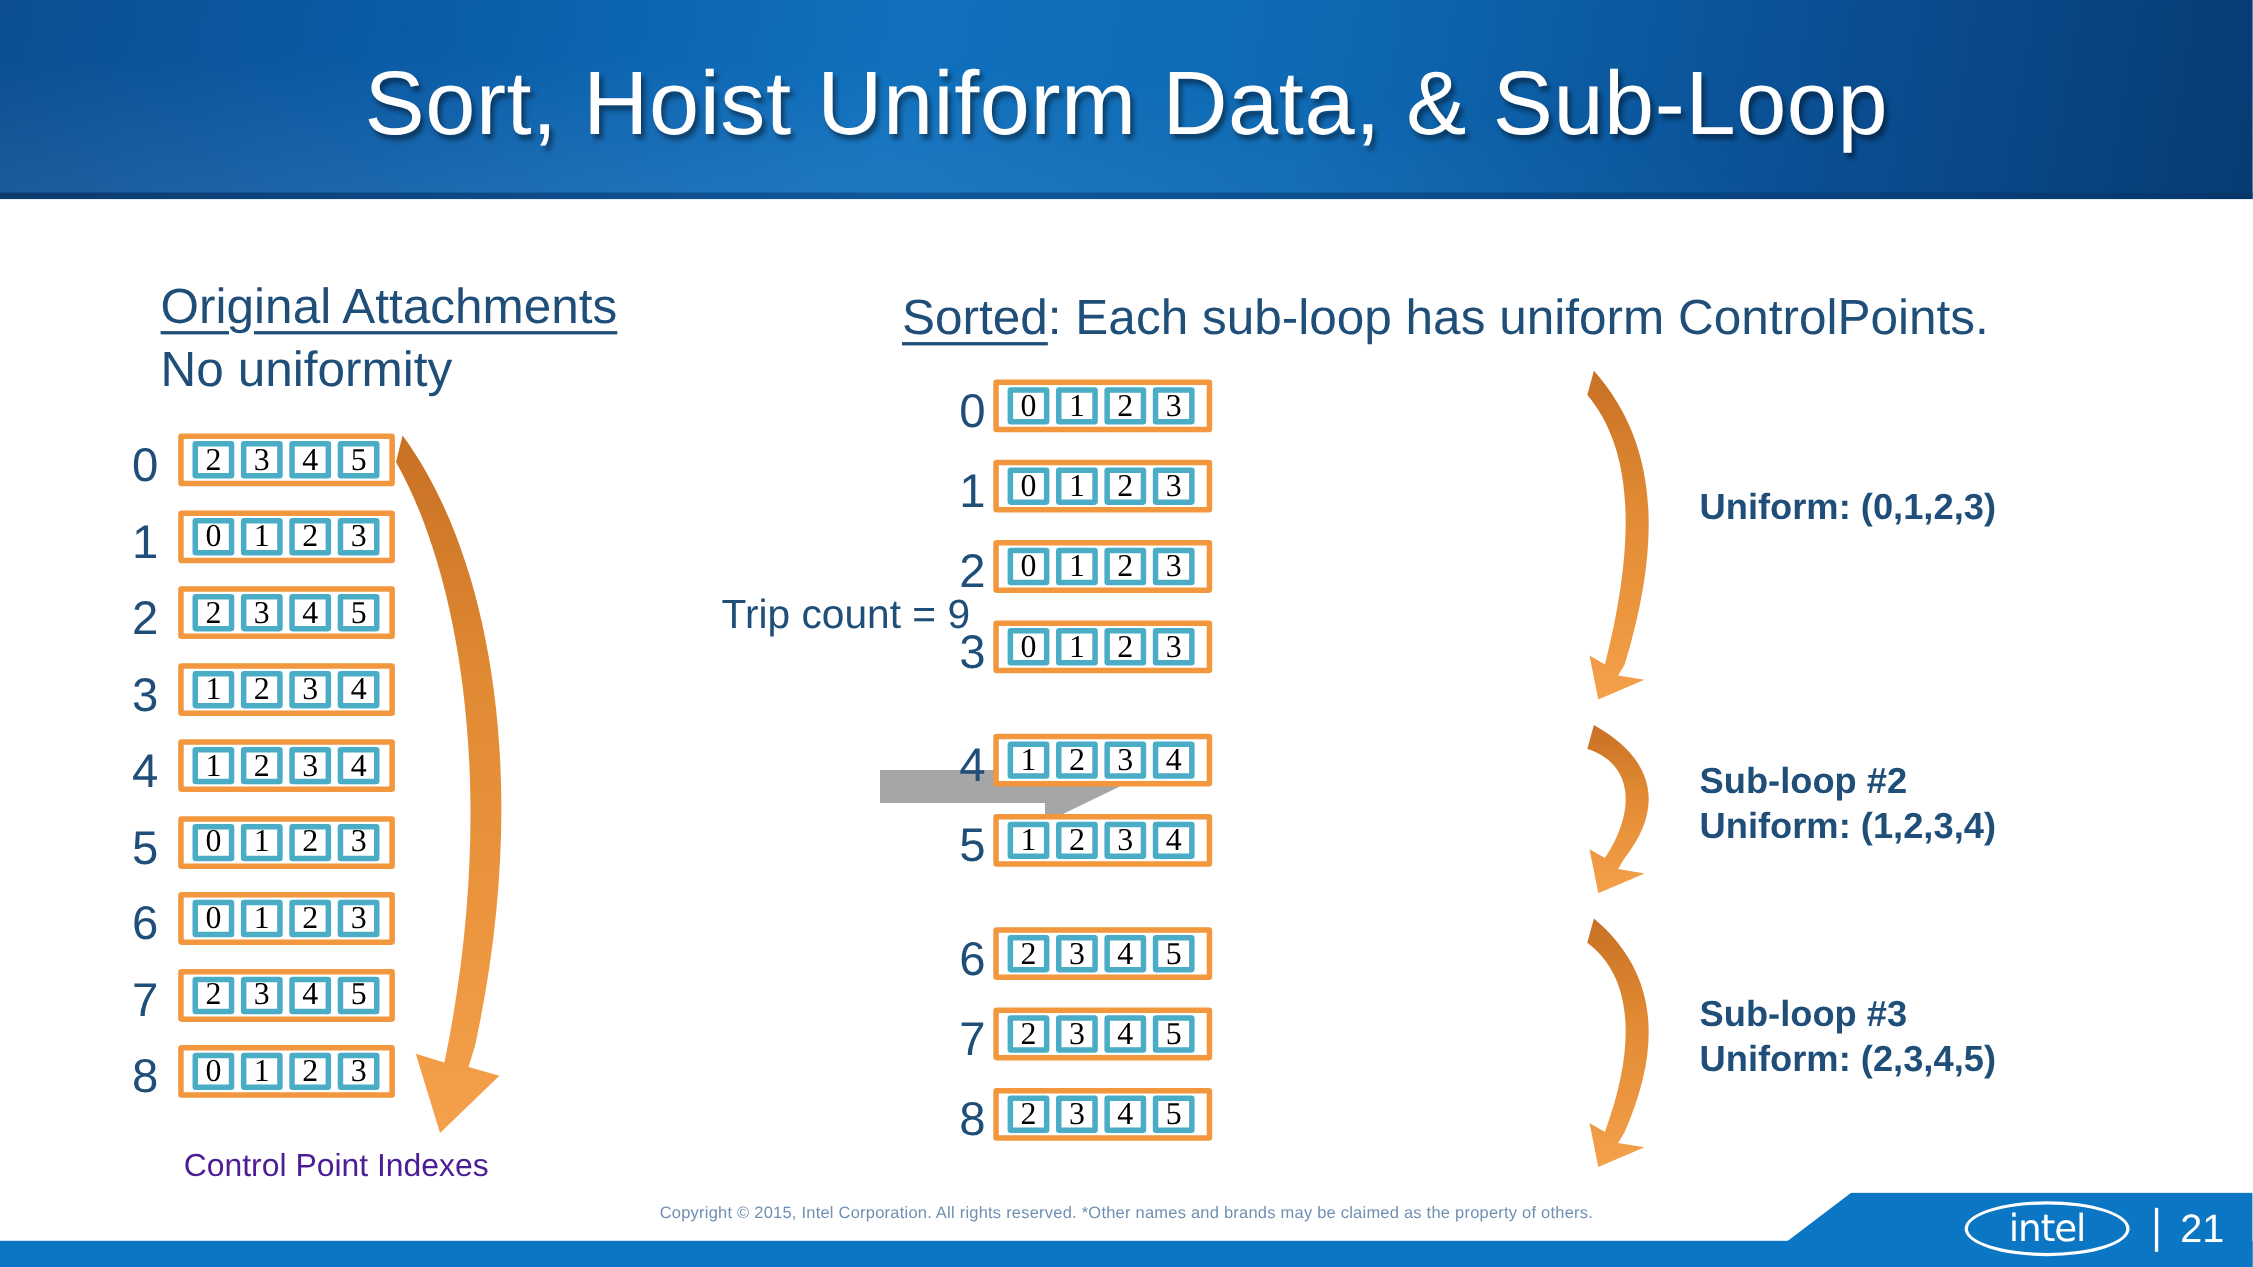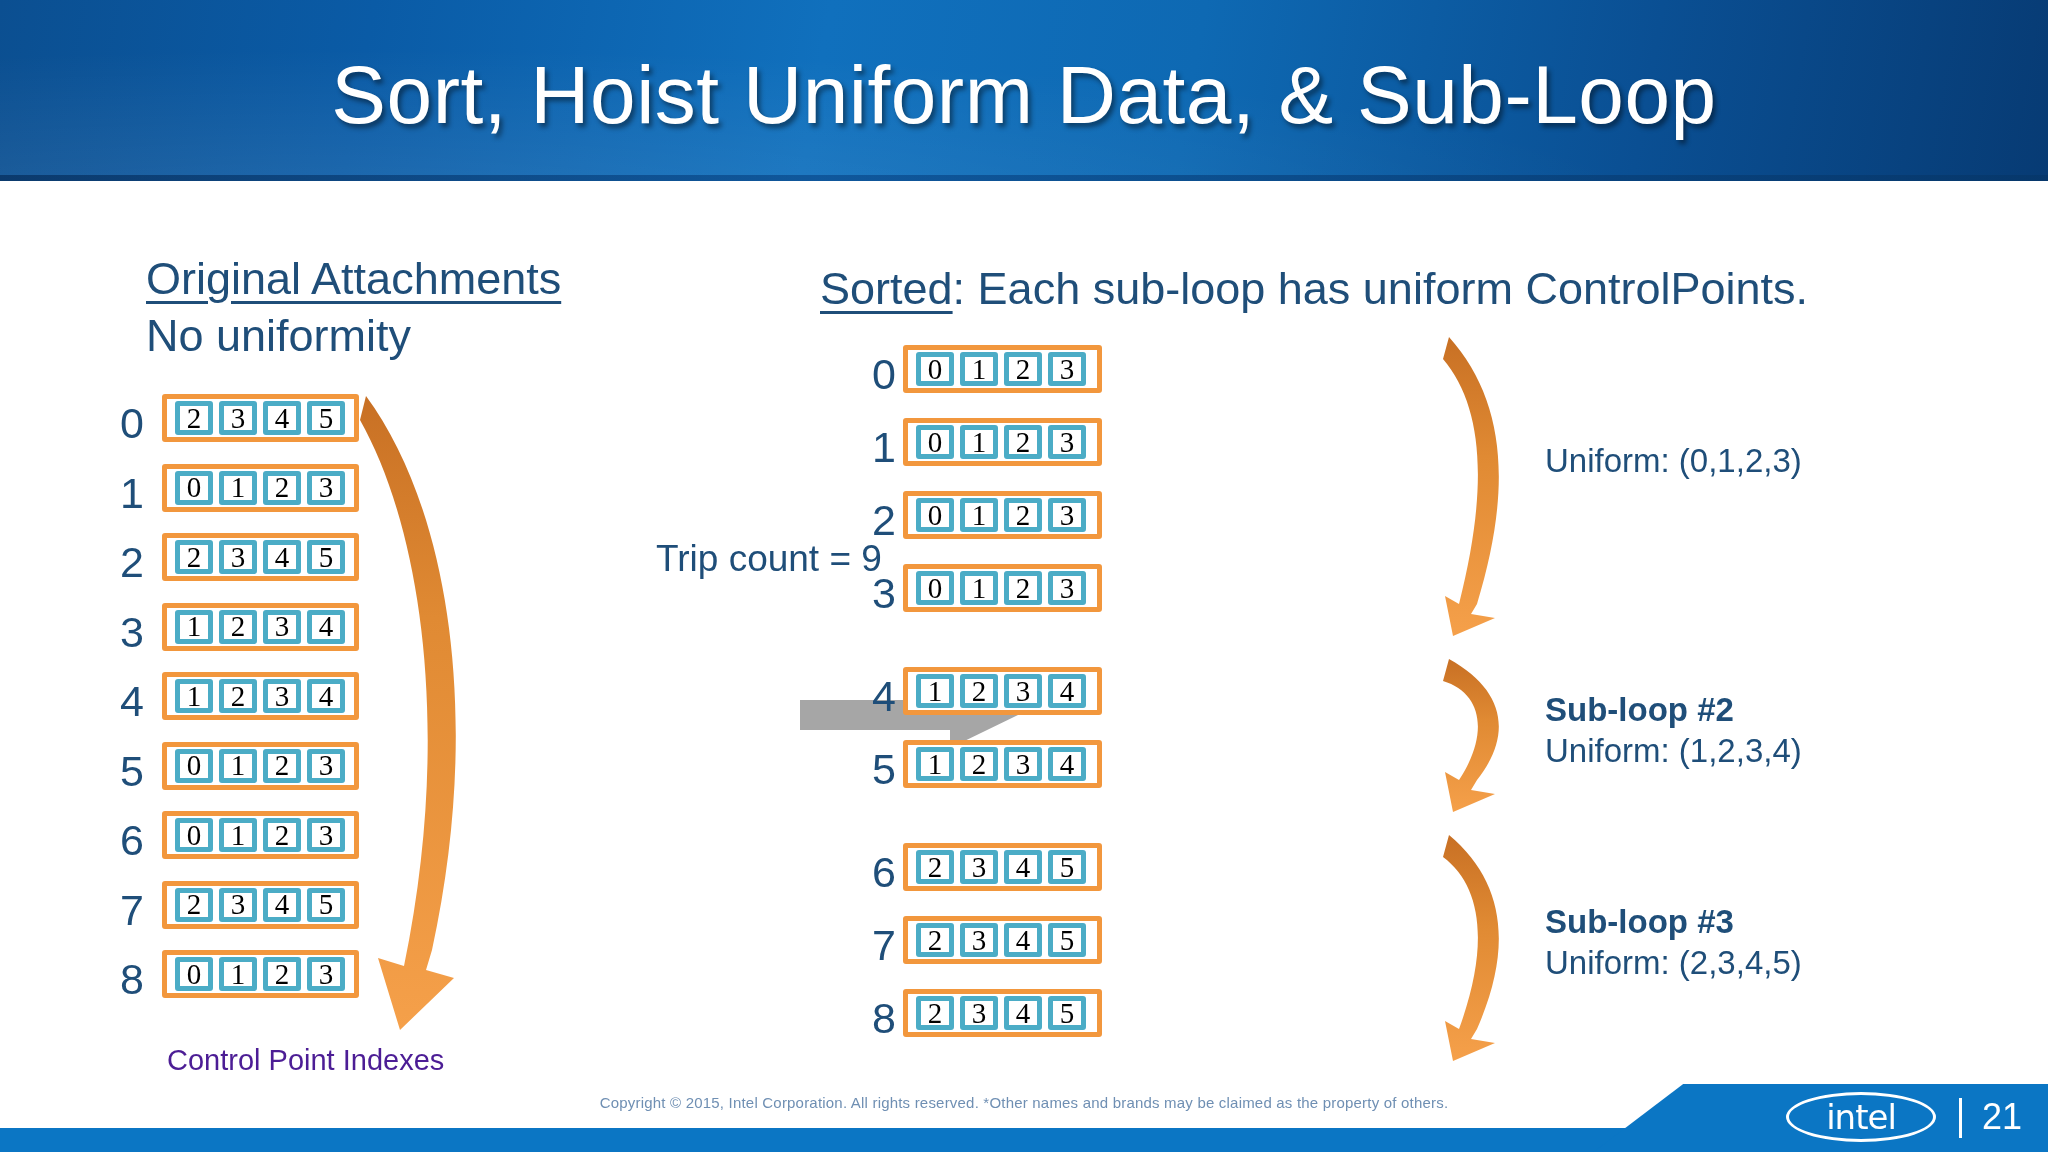--- a/index.html
+++ b/index.html
@@ -132,21 +132,21 @@
     color: #1f4e79;
     white-space: nowrap;
   }
   .loop-title {
     font-size: 33px;
     font-weight: bold;
     line-height: 1.25;
   }
   .loop-sub {
     font-size: 33px;
-    font-weight: normal;
+    font-weight: bold;
     line-height: 1.25;
   }
 
   
   .gray-arrow {
     position: absolute;
     left: 800px;
     top: 680px;
     width: 220px;
     height: 70px;

